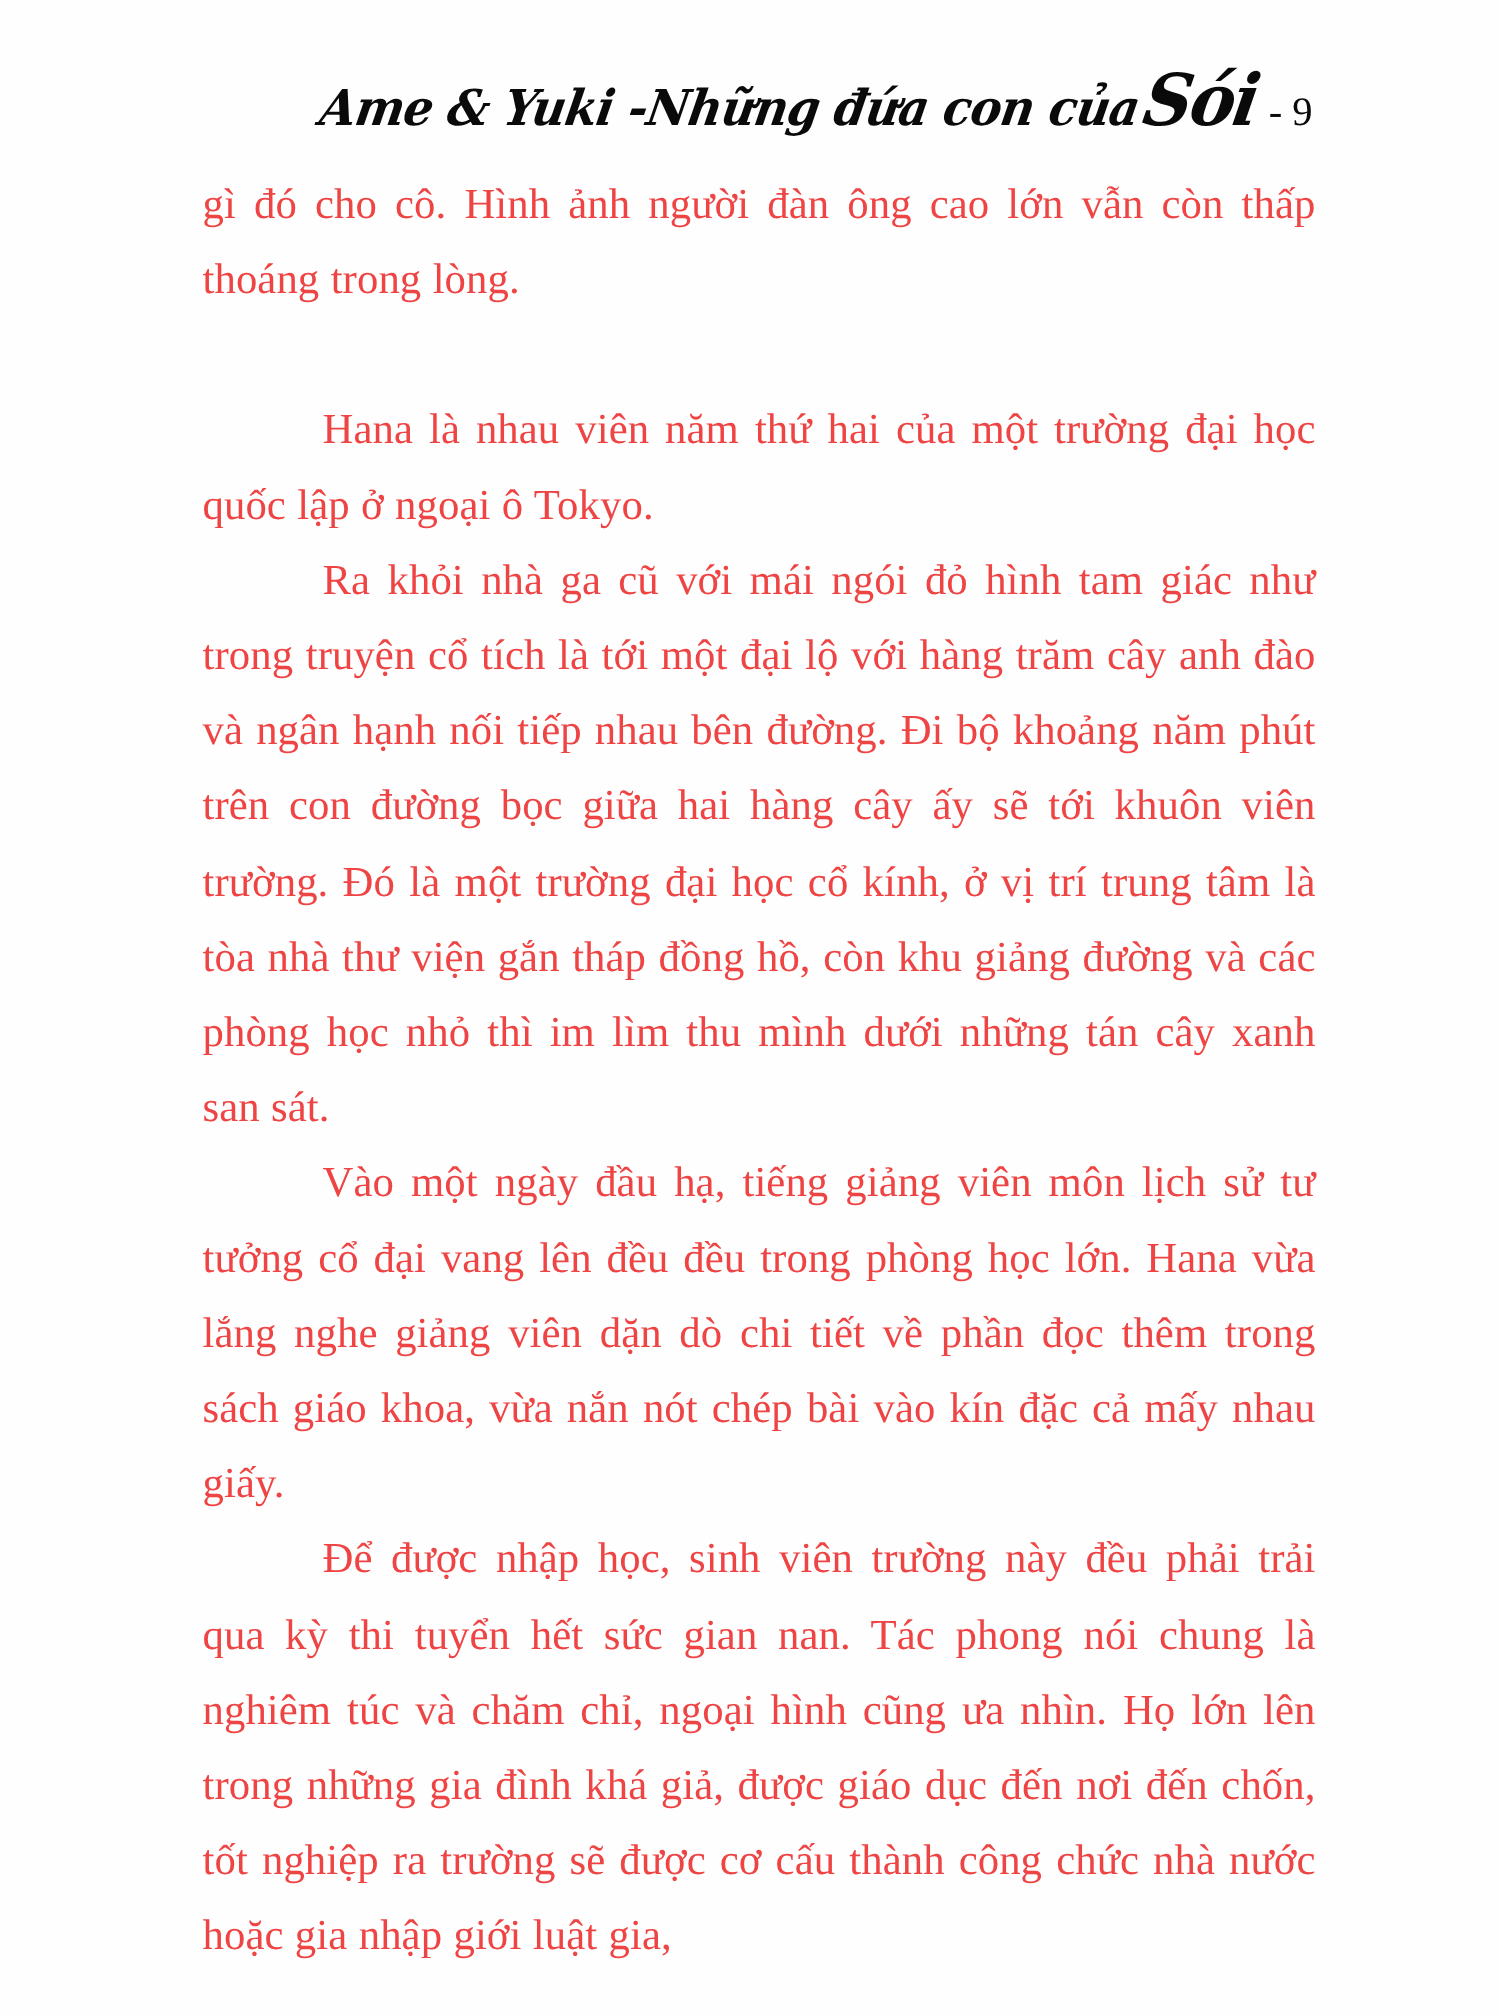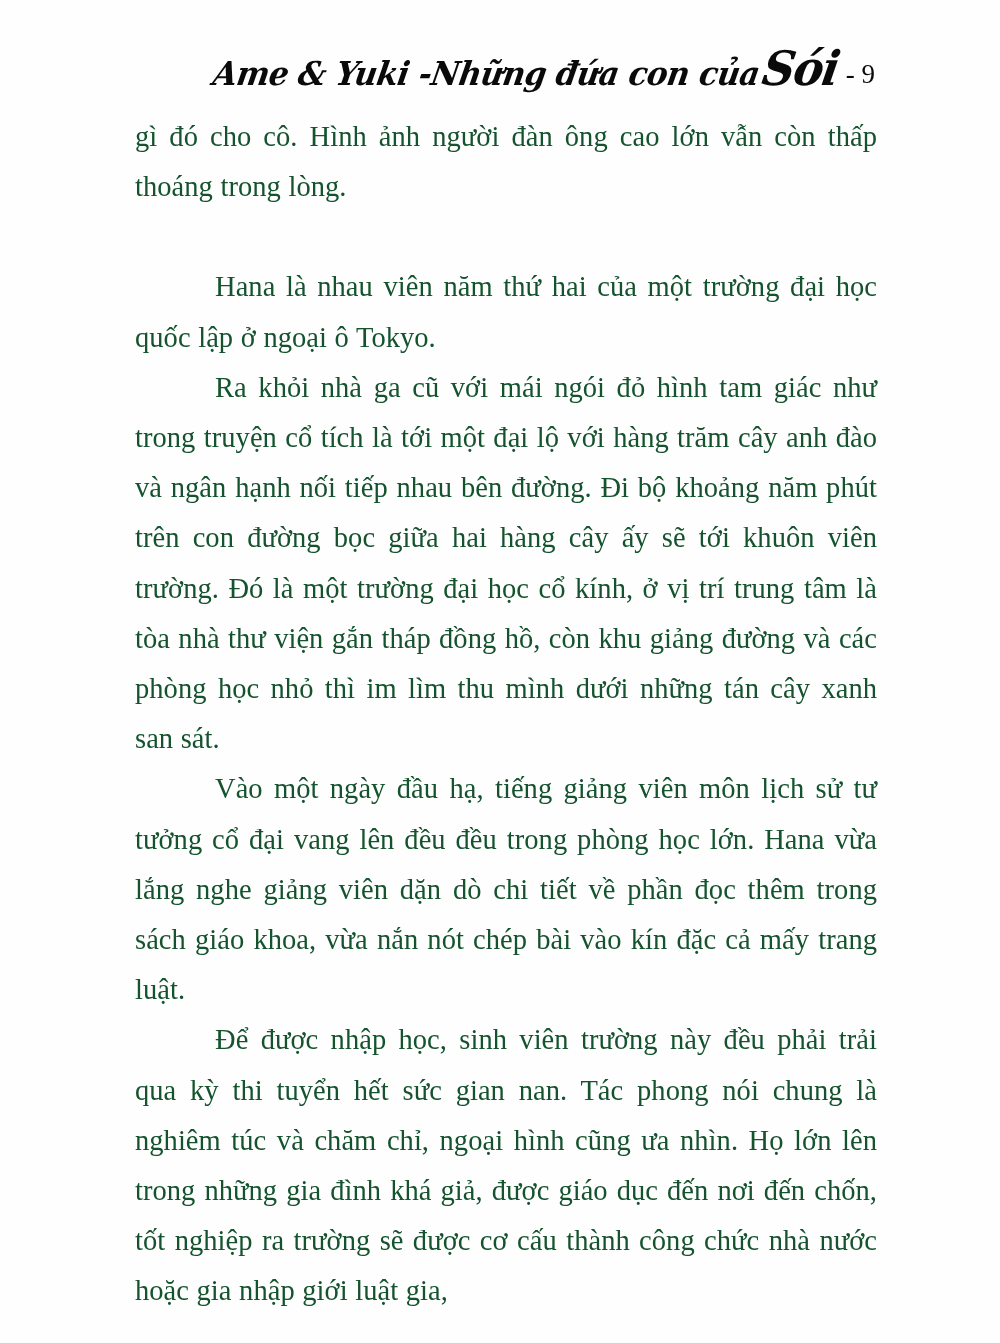--- a/index.html
+++ b/index.html
@@ -76,21 +76,21 @@
   }
 
   .para {
     margin: 0;
     font-size: 28.5px;
     line-height: 50.2px;
     text-align: justify;
     text-justify: inter-word;
     letter-spacing: 0.05px;
     word-spacing: 0.4px;
-    color: #14532d;
+    color: #ef4444;
   }
 
   .para.indent {
     text-indent: 80px;
   }
 
   .para.gap-after {
     margin-bottom: 50px;
   }
 
@@ -106,17 +106,17 @@
 
   <div class="running-head">
     <span class="head-script"><span>Ame &amp; Yuki -Những đứa con của</span><span class="big">Sói</span></span>
     <span class="head-pagenum">- 9</span>
   </div>
 
   <div class="body-text">
     <p class="para gap-after">gì đó cho cô. Hình ảnh người đàn ông cao lớn vẫn còn thấp thoáng trong lòng.</p>
     <p class="para indent">Hana là nhau viên năm thứ hai của một trường đại học quốc lập ở ngoại ô Tokyo.</p>
     <p class="para indent">Ra khỏi nhà ga cũ với mái ngói đỏ hình tam giác như trong truyện cổ tích là tới một đại lộ với hàng trăm cây anh đào và ngân hạnh nối tiếp nhau bên đường. Đi bộ khoảng năm phút trên con đường bọc giữa hai hàng cây ấy sẽ tới khuôn viên trường. Đó là một trường đại học cổ kính, ở vị trí trung tâm là tòa nhà thư viện gắn tháp đồng hồ, còn khu giảng đường và các phòng học nhỏ thì im lìm thu mình dưới những tán cây xanh san sát.</p>
-    <p class="para indent">Vào một ngày đầu hạ, tiếng giảng viên môn lịch sử tư tưởng cổ đại vang lên đều đều trong phòng học lớn. Hana vừa lắng nghe giảng viên dặn dò chi tiết về phần đọc thêm trong sách giáo khoa, vừa nắn nót chép bài vào kín đặc cả mấy trang luật.</p>
+    <p class="para indent">Vào một ngày đầu hạ, tiếng giảng viên môn lịch sử tư tưởng cổ đại vang lên đều đều trong phòng học lớn. Hana vừa lắng nghe giảng viên dặn dò chi tiết về phần đọc thêm trong sách giáo khoa, vừa nắn nót chép bài vào kín đặc cả mấy nhau giấy.</p>
     <p class="para indent">Để được nhập học, sinh viên trường này đều phải trải qua kỳ thi tuyển hết sức gian nan. Tác phong nói chung là nghiêm túc và chăm chỉ, ngoại hình cũng ưa nhìn. Họ lớn lên trong những gia đình khá giả, được giáo dục đến nơi đến chốn, tốt nghiệp ra trường sẽ được cơ cấu thành công chức nhà nước hoặc gia nhập giới luật gia,</p>
   </div>
 
 </div>
 
 </body></html>

